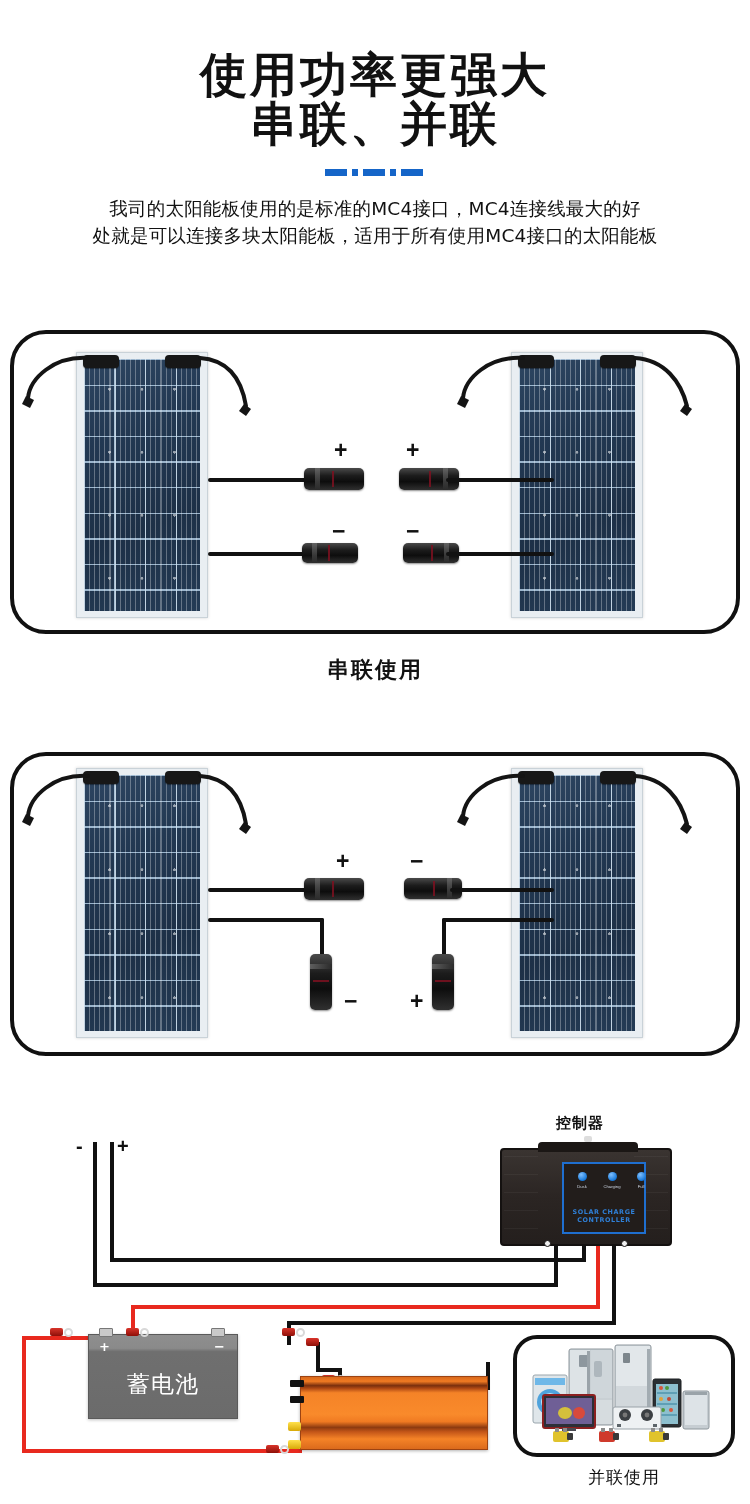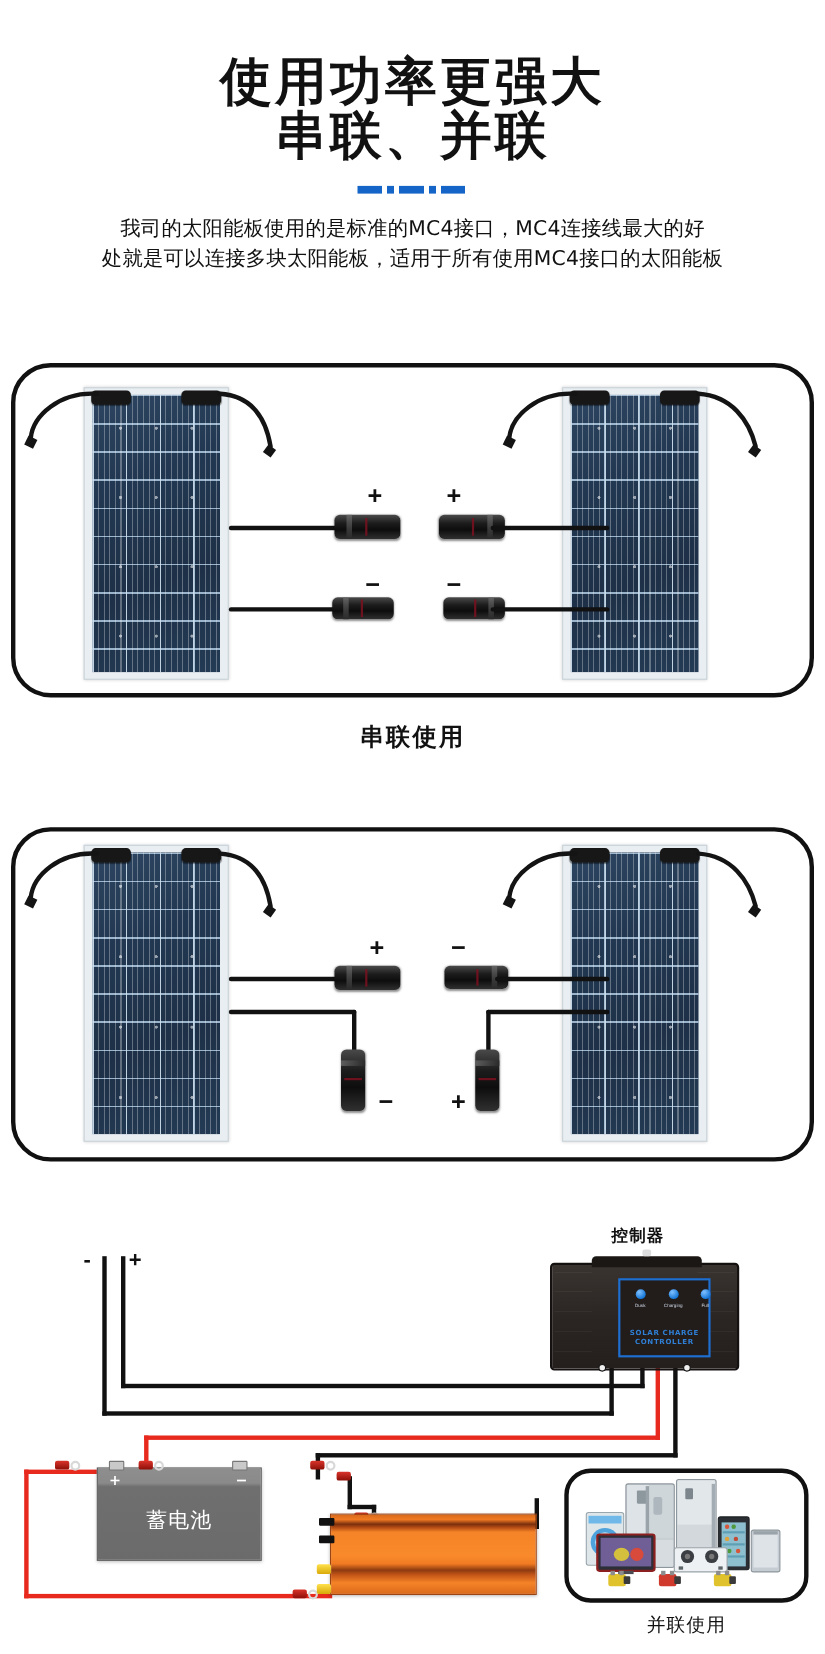--- a/index.html
+++ b/index.html
@@ -170,21 +170,21 @@
   }
 
   
   #battery{
     position:absolute;left:88px;top:1334px;width:150px;height:85px;
     background:linear-gradient(to bottom,#8e8e8e 0%,#8a8a8a 16%,#6f6f6f 20%,#6b6b6b 100%);
     border:1px solid #5a5a5a;box-shadow:0 1px 3px rgba(0,0,0,.25);box-sizing:border-box;
   }
   #battery .blabel{
     position:absolute;left:0;right:0;top:34px;text-align:center;
-    color:#fff;font-size:19px;letter-spacing:1px;
+    color:#fff;font-size:23px;letter-spacing:1px;
   }
   .bat-term{
     position:absolute;width:14px;height:9px;background:#c9c9c9;
     border:1px solid #777;box-sizing:border-box;border-radius:1px;
   }
   .bat-sign{position:absolute;color:#fff;font-size:13px;font-weight:bold;line-height:1;}
 
   
   #inverter{
     position:absolute;left:300px;top:1376px;width:186px;height:72px;

